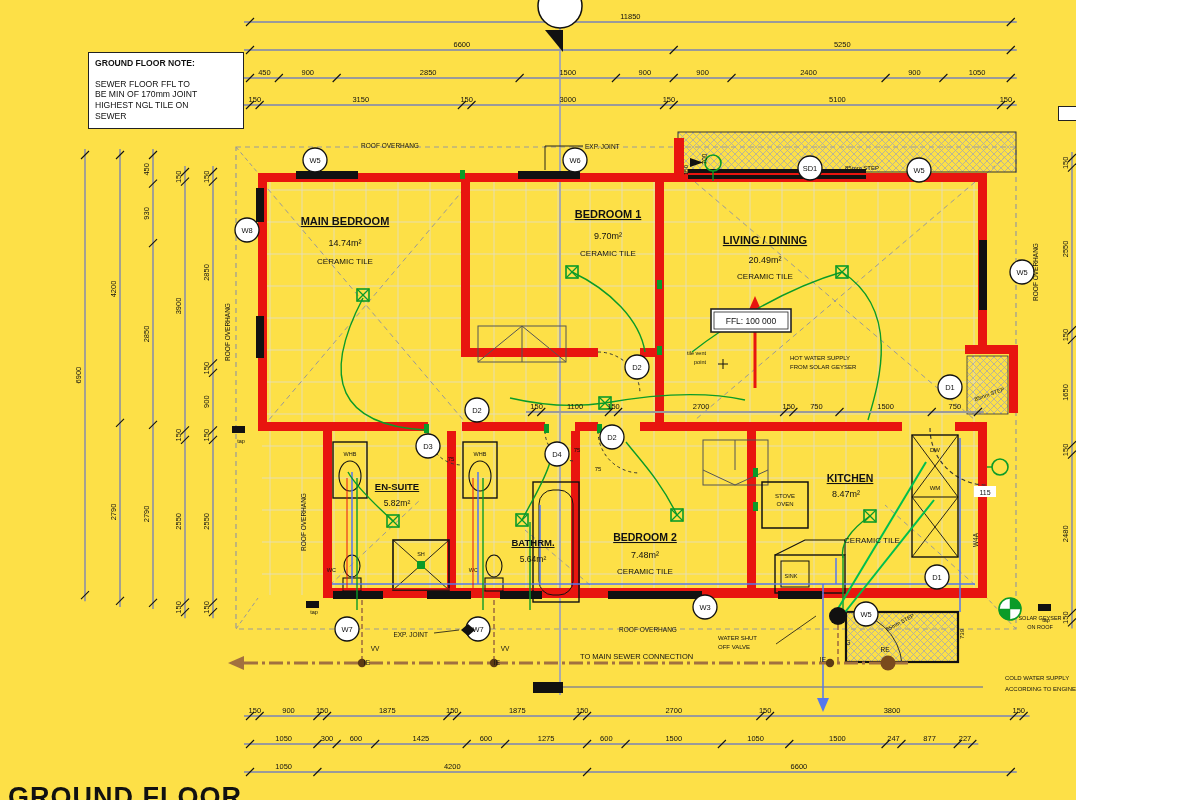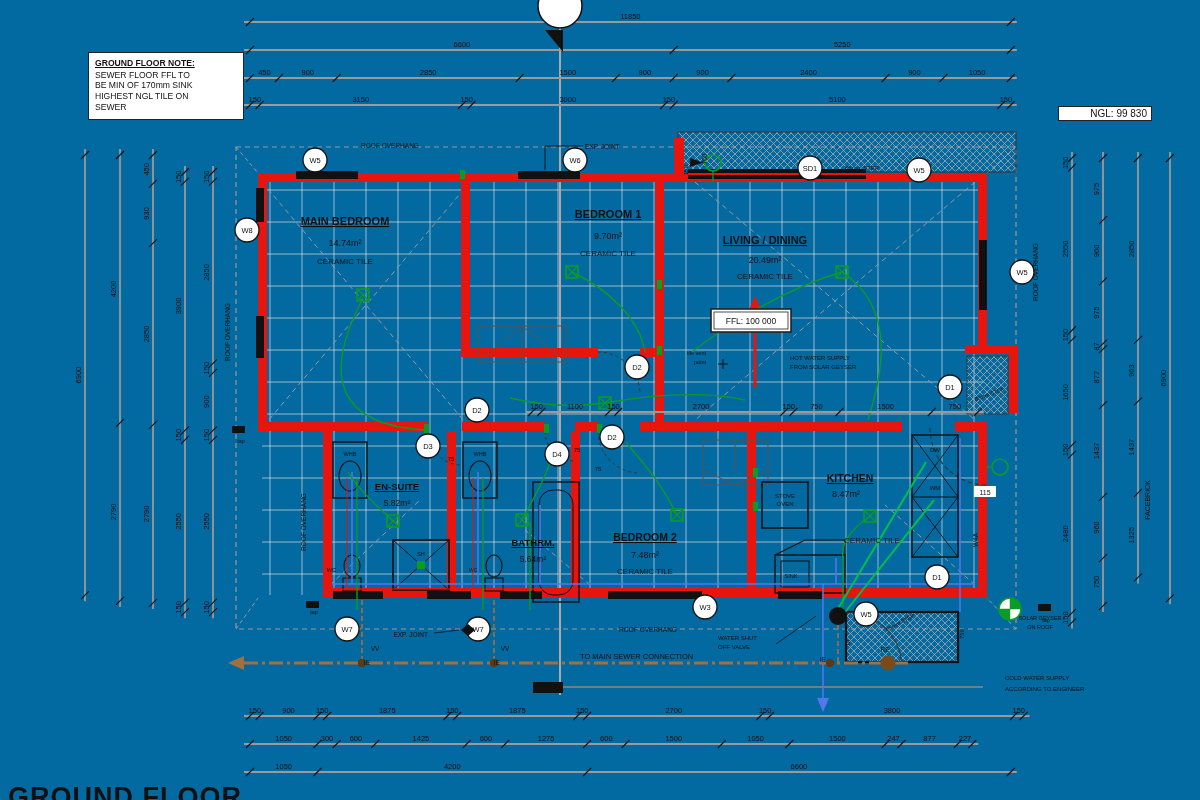--- a/index.html
+++ b/index.html
@@ -1,22 +1,22 @@
 <!DOCTYPE html>
 <html><head>
 <meta charset="utf-8">
 <style>
   html,body{margin:0;padding:0;background:#fff;}
-  #stage{position:relative;width:1200px;height:800px;overflow:hidden;background:#0369a1;
+  #stage{position:relative;width:1076px;height:800px;overflow:hidden;background:#fde047;
          font-family:"Liberation Sans",sans-serif;}
   svg{position:absolute;left:0;top:0;}
   svg text{font-family:"Liberation Sans",sans-serif;fill:#111;}
   .box{position:absolute;border:1.6px solid #222;background:#fff;color:#111;}
   #noteBox{left:88px;top:52px;width:142px;padding:5px 6px 6px 6px;font-size:8.6px;line-height:1.25;}
-  #noteBox .t{font-weight:bold;text-decoration:underline;margin-bottom:1px;}
+  #noteBox .t{font-weight:bold;margin-bottom:10px;}
   #nglBox{left:1058px;top:106px;width:84px;padding:1px 4px;font-size:10px;text-align:right;}
   #planTitle{position:absolute;left:8px;top:782px;font-size:27px;font-weight:800;letter-spacing:1px;color:#111;}
 </style>
 </head>
 <body>
 
 <div id="stage">
   <svg id="plan" width="1200" height="800" viewBox="0 0 1200 800">
     <defs>
       <pattern id="xh" width="7" height="7" patternUnits="userSpaceOnUse">
@@ -574,20 +574,20 @@
 
       <text x="645" y="541" font-size="10.5" font-weight="bold" text-anchor="middle" text-decoration="underline">BEDROOM 2</text>
       <text x="645" y="558" font-size="9" text-anchor="middle">7.48m²</text>
       <text x="645" y="574" font-size="8" text-anchor="middle">CERAMIC TILE</text>
     </g>
   </svg>
 
   <div id="noteBox" class="box">
     <div class="t">GROUND FLOOR NOTE:</div>
     <div>SEWER FLOOR FFL TO</div>
-    <div>BE MIN OF 170mm SINK</div>
+    <div>BE MIN OF 170mm JOINT</div>
     <div>HIGHEST NGL TILE ON</div>
     <div>SEWER</div>
   </div>
 
   <div id="nglBox" class="box">NGL: 99 830</div>
   <div id="planTitle">GROUND FLOOR</div>
 </div>
 
 </body></html>

